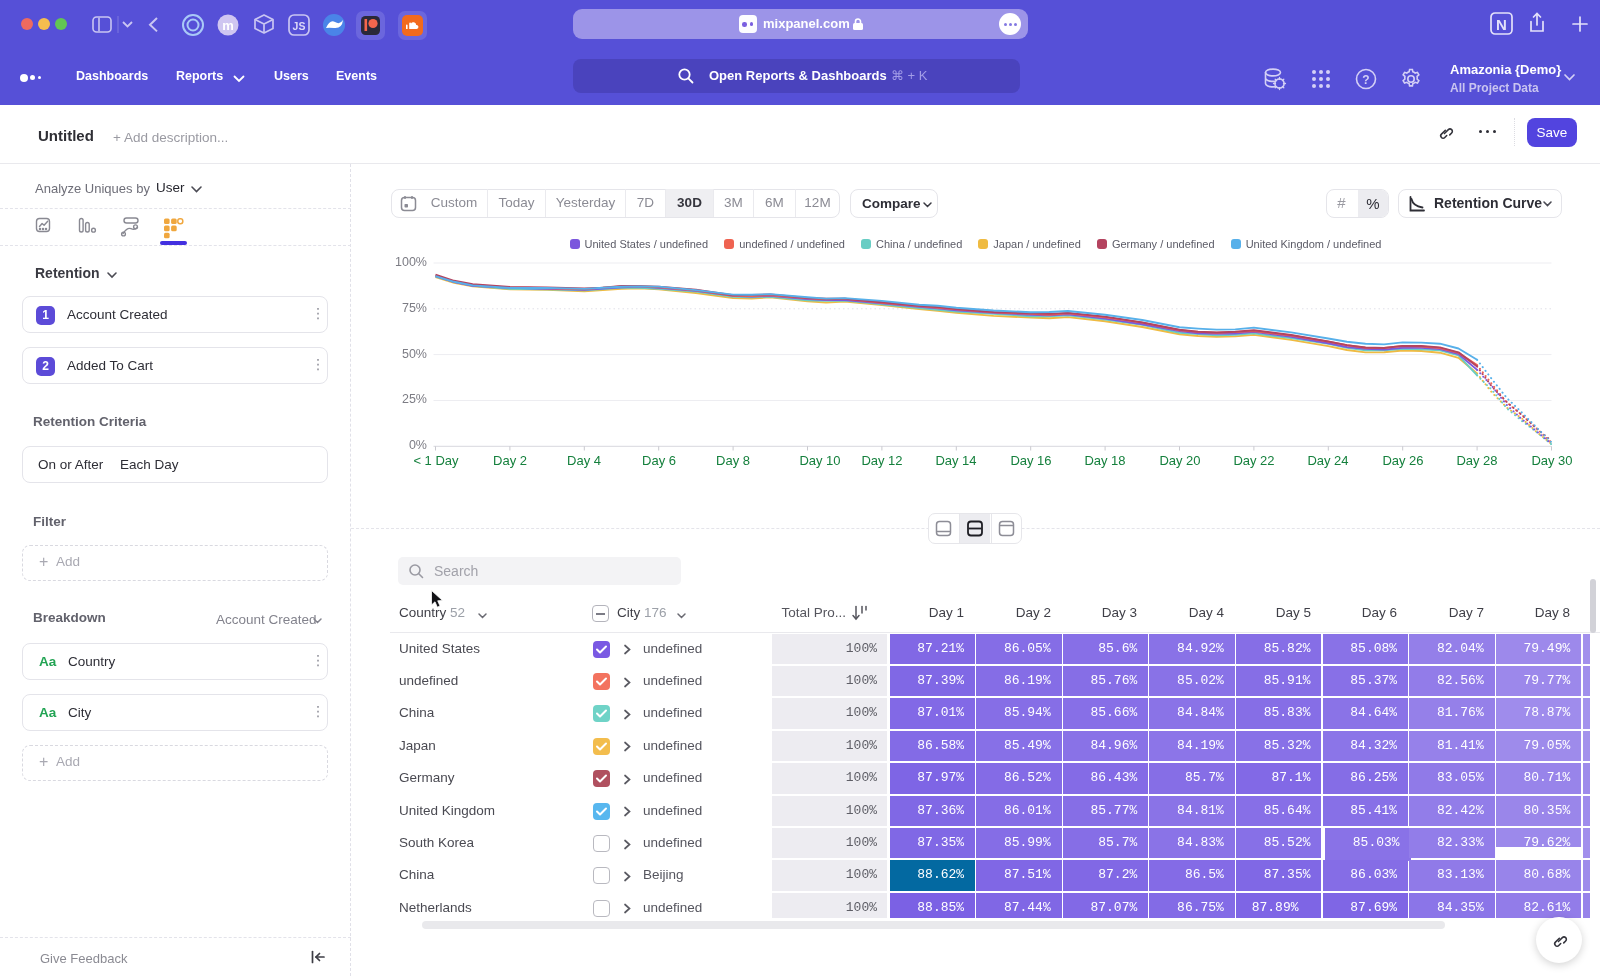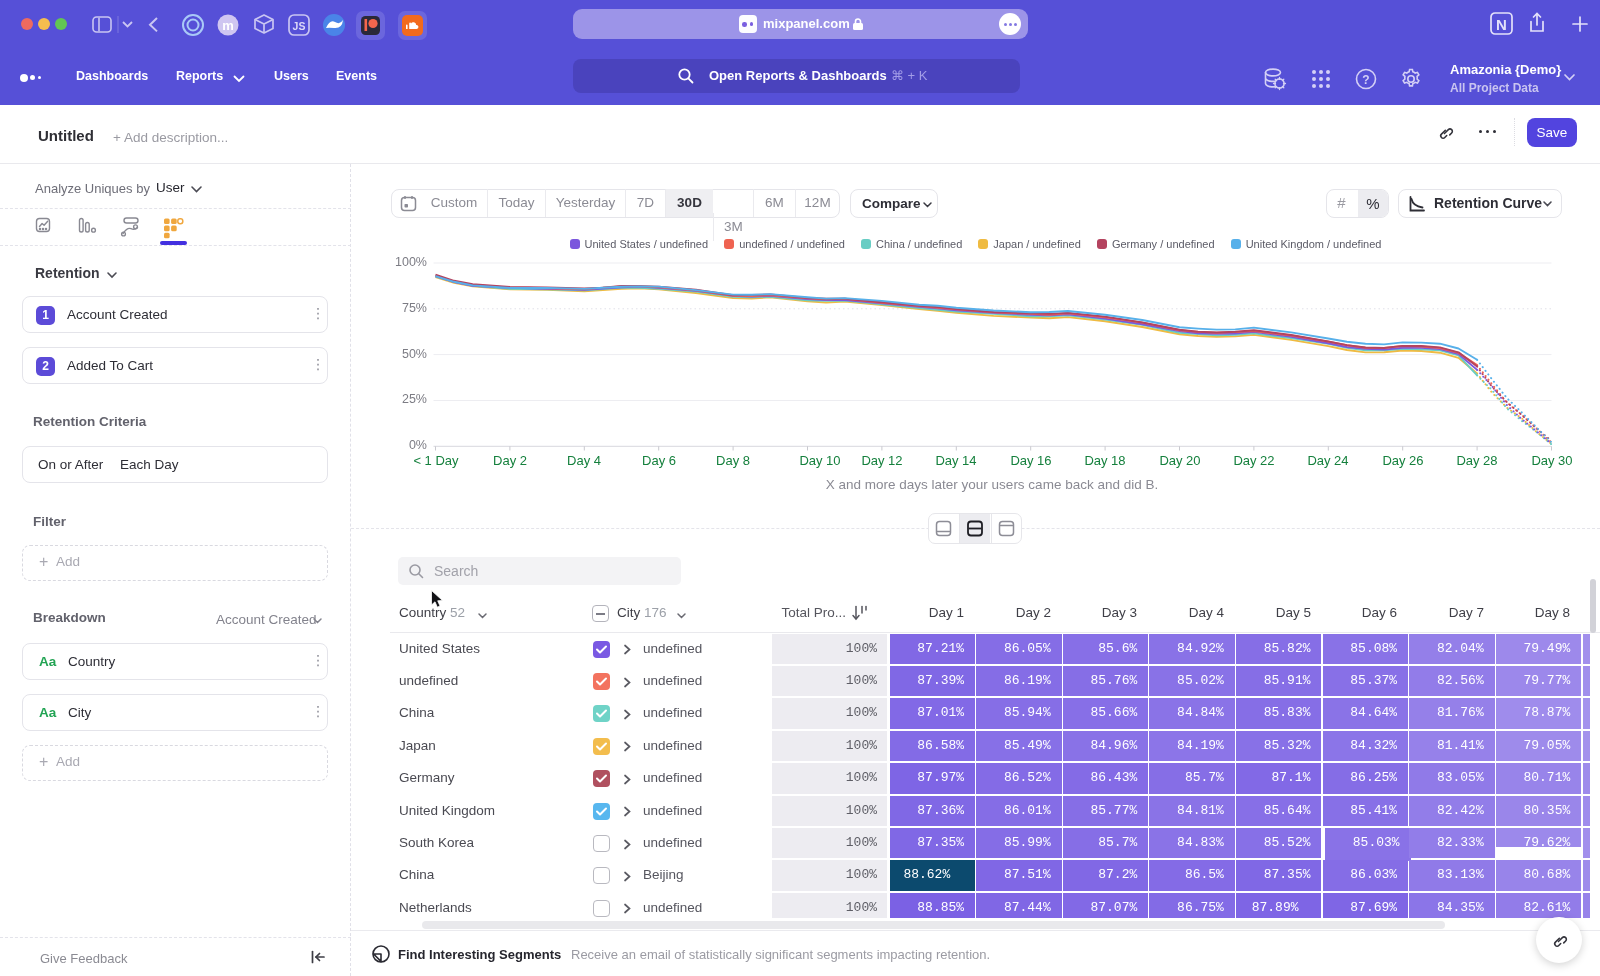--- a/index.html
+++ b/index.html
@@ -289,21 +289,21 @@
       <rect x="1.5" y="2.5" width="14" height="13" rx="3" fill="none" stroke="#8b8b94" stroke-width="1.5"></rect>
       <line x1="5" y1="1" x2="5" y2="4" stroke="#8b8b94" stroke-width="1.5"></line>
       <line x1="12" y1="1" x2="12" y2="4" stroke="#8b8b94" stroke-width="1.5"></line>
       <rect x="4.5" y="9" width="3.5" height="3.5" rx="0.8" fill="#8b8b94"></rect>
     </svg>
     <div class="seg" style="left:70px; width:66px; top:25px;">Custom</div>
     <div class="seg" style="left:136px; width:58px; top:25px; border-left:1px solid #eaeaee;">Today</div>
     <div class="seg" style="left:194px; width:80px; top:25px; border-left:1px solid #eaeaee;">Yesterday</div>
     <div class="seg" style="left:274px; width:40px; top:25px; border-left:1px solid #eaeaee;">7D</div>
     <div class="seg" style="left:314px; width:48px; top:25px; border-left:1px solid #eaeaee; background:#efeff2; color:#35353d; font-weight:700;">30D</div>
-    <div class="seg" style="left:362px; width:40px; top:25px; border-left:1px solid #eaeaee;margin-top:24px;">3M</div>
+    <div class="seg" style="left:362px; width:40px; top:25px; border-left:1px solid #eaeaee;">3M</div>
     <div class="seg" style="left:402px; width:42px; top:25px; border-left:1px solid #eaeaee;">6M</div>
     <div class="seg" style="left:444px; width:44px; top:25px; border-left:1px solid #eaeaee;">12M</div>
     <div class="btn" style="left:499px; top:25px; width:88px; height:29px;"></div>
     <div class="abs" style="left:511px; top:32px; font-size:13.5px; color:#2e2e36; font-weight:700;">Compare</div>
     <svg class="abs" style="left:571px; top:37px;" width="11" height="8" viewBox="0 0 11 8">
         <path d="M2 2 l3.5 3.5 L9 2" fill="none" stroke="#3a3a42" stroke-width="1.5" stroke-linecap="round"></path>
       </svg>
 
     <div class="btn" style="left:975px; top:25px; width:63px; height:29px;"></div>
     <div class="abs" style="left:975px; top:25px; width:31px; height:29px; text-align:center; line-height:28px; font-size:15px; color:#9a9aa2;">#</div>
@@ -381,21 +381,20 @@
     <div class="xlab" style="left:496px; top:289px;">Day 12</div>
     <div class="xlab" style="left:570px; top:289px;">Day 14</div>
     <div class="xlab" style="left:645px; top:289px;">Day 16</div>
     <div class="xlab" style="left:719px; top:289px;">Day 18</div>
     <div class="xlab" style="left:794px; top:289px;">Day 20</div>
     <div class="xlab" style="left:868px; top:289px;">Day 22</div>
     <div class="xlab" style="left:942px; top:289px;">Day 24</div>
     <div class="xlab" style="left:1017px; top:289px;">Day 26</div>
     <div class="xlab" style="left:1091px; top:289px;">Day 28</div>
     <div class="xlab" style="left:1166px; top:289px;">Day 30</div>
-    <div class="abs" style="left:82px; top:313px; width:1118px; text-align:center; font-size:13.5px; color:#8a8a93;">X and more days later your users came back and did B.</div>
 
     <div class="abs" style="left:0; top:364px; width:1249px; border-top:1px dashed #e4e4ea;"></div>
     <div class="abs" style="left:577px; top:349px; width:94px; height:31px; background:#fff; border:1px solid #e6e6ea; border-radius:7px;"></div>
     <div class="abs" style="left:608px; top:350px; width:31px; height:29px; background:#ececf0;"></div>
     <svg class="abs" style="left:577px; top:349px;" width="94" height="31" viewBox="0 0 94 31">
       <g fill="none" stroke="#8d8d96" stroke-width="1.5">
         <rect x="8.5" y="8.5" width="14" height="14" rx="3"></rect>
         <line x1="9" y1="18.5" x2="22" y2="18.5"></line>
       </g>
       <g fill="none" stroke="#1e1e24" stroke-width="1.8">
@@ -577,21 +576,21 @@
       <div class="cell" style="left:1058.1px; top:195.0px; width:85.6px; height:30.4px; background:rgb(146,125,233); line-height:30.4px; padding-right:11px;">82.33%</div>
       <div class="cell" style="left:1144.7px; top:195.0px; width:85.6px; height:19px; background:rgb(156,137,235); line-height:30.4px; padding-right:11px;">79.62%</div>
       <div class="cell" style="left:1231.5px; top:195.0px; width:7.5px; height:30.4px; background:rgb(162,143,236);"></div>
       <div class="row-label" style="top:234.4px;">China</div>
       <div class="chk" style="top:234.4px; background:#fff; border:1.5px solid #b9b9c0;"></div>
       <svg class="abs" style="left:272px; top:237.9px;" width="9" height="11" viewBox="0 0 9 11">
           <path d="M2 1.5 l4.5 4 L2 9.5" fill="none" stroke="#5a5a62" stroke-width="1.7" stroke-linecap="round"></path>
         </svg>
       <div class="abs" style="left:292px; top:234.4px; font-size:13.5px; color:#55555e;">Beijing</div>
       <div class="cell" style="left:421px; top:227.4px; width:115px; height:30.4px; background:#edecf1; color:#5e5e66; line-height:30.4px; padding-right:10px;">100%</div>
-      <div class="cell" style="left:538.5px; top:227.4px; width:85.6px; height:30.4px; background:#0c4a6e; line-height:30.4px; padding-right:11px;text-align:center;">88.62%</div>
+      <div class="cell" style="left:538.5px; top:227.4px; width:85.6px; height:30.4px; background:#0369a1; line-height:30.4px; padding-right:11px;">88.62%</div>
       <div class="cell" style="left:625.1px; top:227.4px; width:85.6px; height:30.4px; background:rgb(128,103,229); line-height:30.4px; padding-right:11px;">87.51%</div>
       <div class="cell" style="left:711.7px; top:227.4px; width:85.6px; height:30.4px; background:rgb(129,104,229); line-height:30.4px; padding-right:11px;">87.2%</div>
       <div class="cell" style="left:798.3px; top:227.4px; width:85.6px; height:30.4px; background:rgb(132,107,230); line-height:30.4px; padding-right:11px;">86.5%</div>
       <div class="cell" style="left:884.9px; top:227.4px; width:85.6px; height:30.4px; background:rgb(128,104,229); line-height:30.4px; padding-right:11px;">87.35%</div>
       <div class="cell" style="left:971.5px; top:227.4px; width:85.6px; height:30.4px; background:rgb(133,109,230); line-height:30.4px; padding-right:11px;">86.03%</div>
       <div class="cell" style="left:1058.1px; top:227.4px; width:85.6px; height:30.4px; background:rgb(144,122,232); line-height:30.4px; padding-right:11px;">83.13%</div>
       <div class="cell" style="left:1144.7px; top:227.4px; width:85.6px; height:30.4px; background:rgb(152,132,234); line-height:30.4px; padding-right:11px;">80.68%</div>
       <div class="cell" style="left:1231.5px; top:227.4px; width:7.5px; height:30.4px; background:rgb(158,139,235);"></div>
       <div class="row-label" style="top:266.8px;">Netherlands</div>
       <div class="chk" style="top:266.8px; background:#fff; border:1.5px solid #b9b9c0;"></div>
@@ -608,28 +607,20 @@
       <div class="cell" style="left:971.5px; top:259.8px; width:85.6px; height:30.4px; background:rgb(127,102,229); line-height:30.4px; padding-right:11px;">87.69%</div>
       <div class="cell" style="left:1058.1px; top:259.8px; width:85.6px; height:30.4px; background:rgb(139,117,232); line-height:30.4px; padding-right:11px;">84.35%</div>
       <div class="cell" style="left:1144.7px; top:259.8px; width:85.6px; height:30.4px; background:rgb(146,124,233); line-height:30.4px; padding-right:11px;">82.61%</div>
       <div class="cell" style="left:1231.5px; top:259.8px; width:7.5px; height:30.4px; background:rgb(151,131,234);"></div>
     </div>
 
     <div class="abs" style="left:71px; top:757px; width:1023px; height:8px; border-radius:4px; background:#e9e9ec;"></div>
     <div class="abs" style="left:1239px; top:415px; width:6px; height:54px; border-radius:3px; background:#d2d2d8;"></div>
   </div>
 
-  <div class="abs" id="bottombar">
-    <svg class="abs" style="left:20px; top:13px;" width="20" height="20" viewBox="0 0 20 20">
-      <circle cx="10" cy="10" r="8" fill="none" stroke="#2a2a32" stroke-width="1.6"></circle>
-      <path d="M10 10 L2.6 10 L10 17.4 Z" fill="none" stroke="#2a2a32" stroke-width="1.6" stroke-linejoin="round"></path>
-    </svg>
-    <div class="abs" style="left:47px; top:16px; font-size:13px; font-weight:700; color:#26262e;">Find Interesting Segments</div>
-    <div class="abs" style="left:220px; top:16px; font-size:13px; color:#9b9ba3;">Receive an email of statistically significant segments impacting retention.</div>
-  </div>
 
   <div class="abs" style="left:1536px; top:917px; width:46px; height:46px; border-radius:50%; background:#fff; box-shadow:0 2px 8px rgba(0,0,0,0.18);"></div>
   <svg class="abs" style="left:1551px; top:932px;" width="17" height="17" viewBox="0 0 24 24">
     <g fill="none" stroke="#33333b" stroke-width="2.2" stroke-linecap="round">
       <path d="M10.5 13.5 L16 8 a3.3 3.3 0 0 1 4.7 4.7 L18 15.4"></path>
       <path d="M13.5 10.6 L8 16 a3.3 3.3 0 0 0 4.7 4.7 L15.4 18" transform="translate(-1.7,-1.7)"></path>
     </g>
   </svg>
 
   <svg class="abs" style="left:430px; top:590px;" width="16" height="20" viewBox="0 0 16 20">

